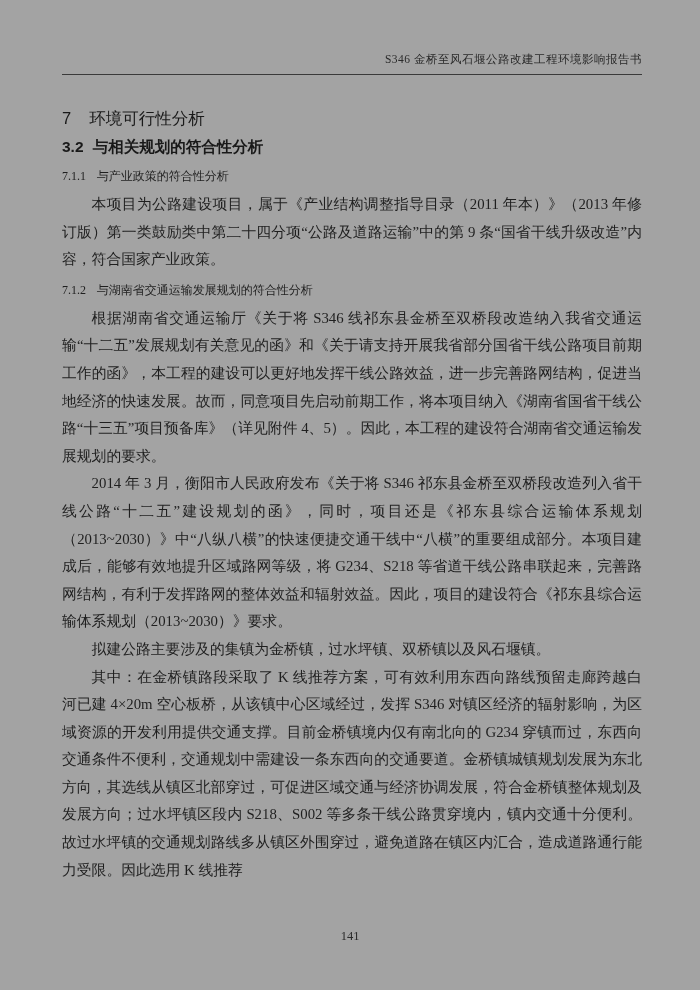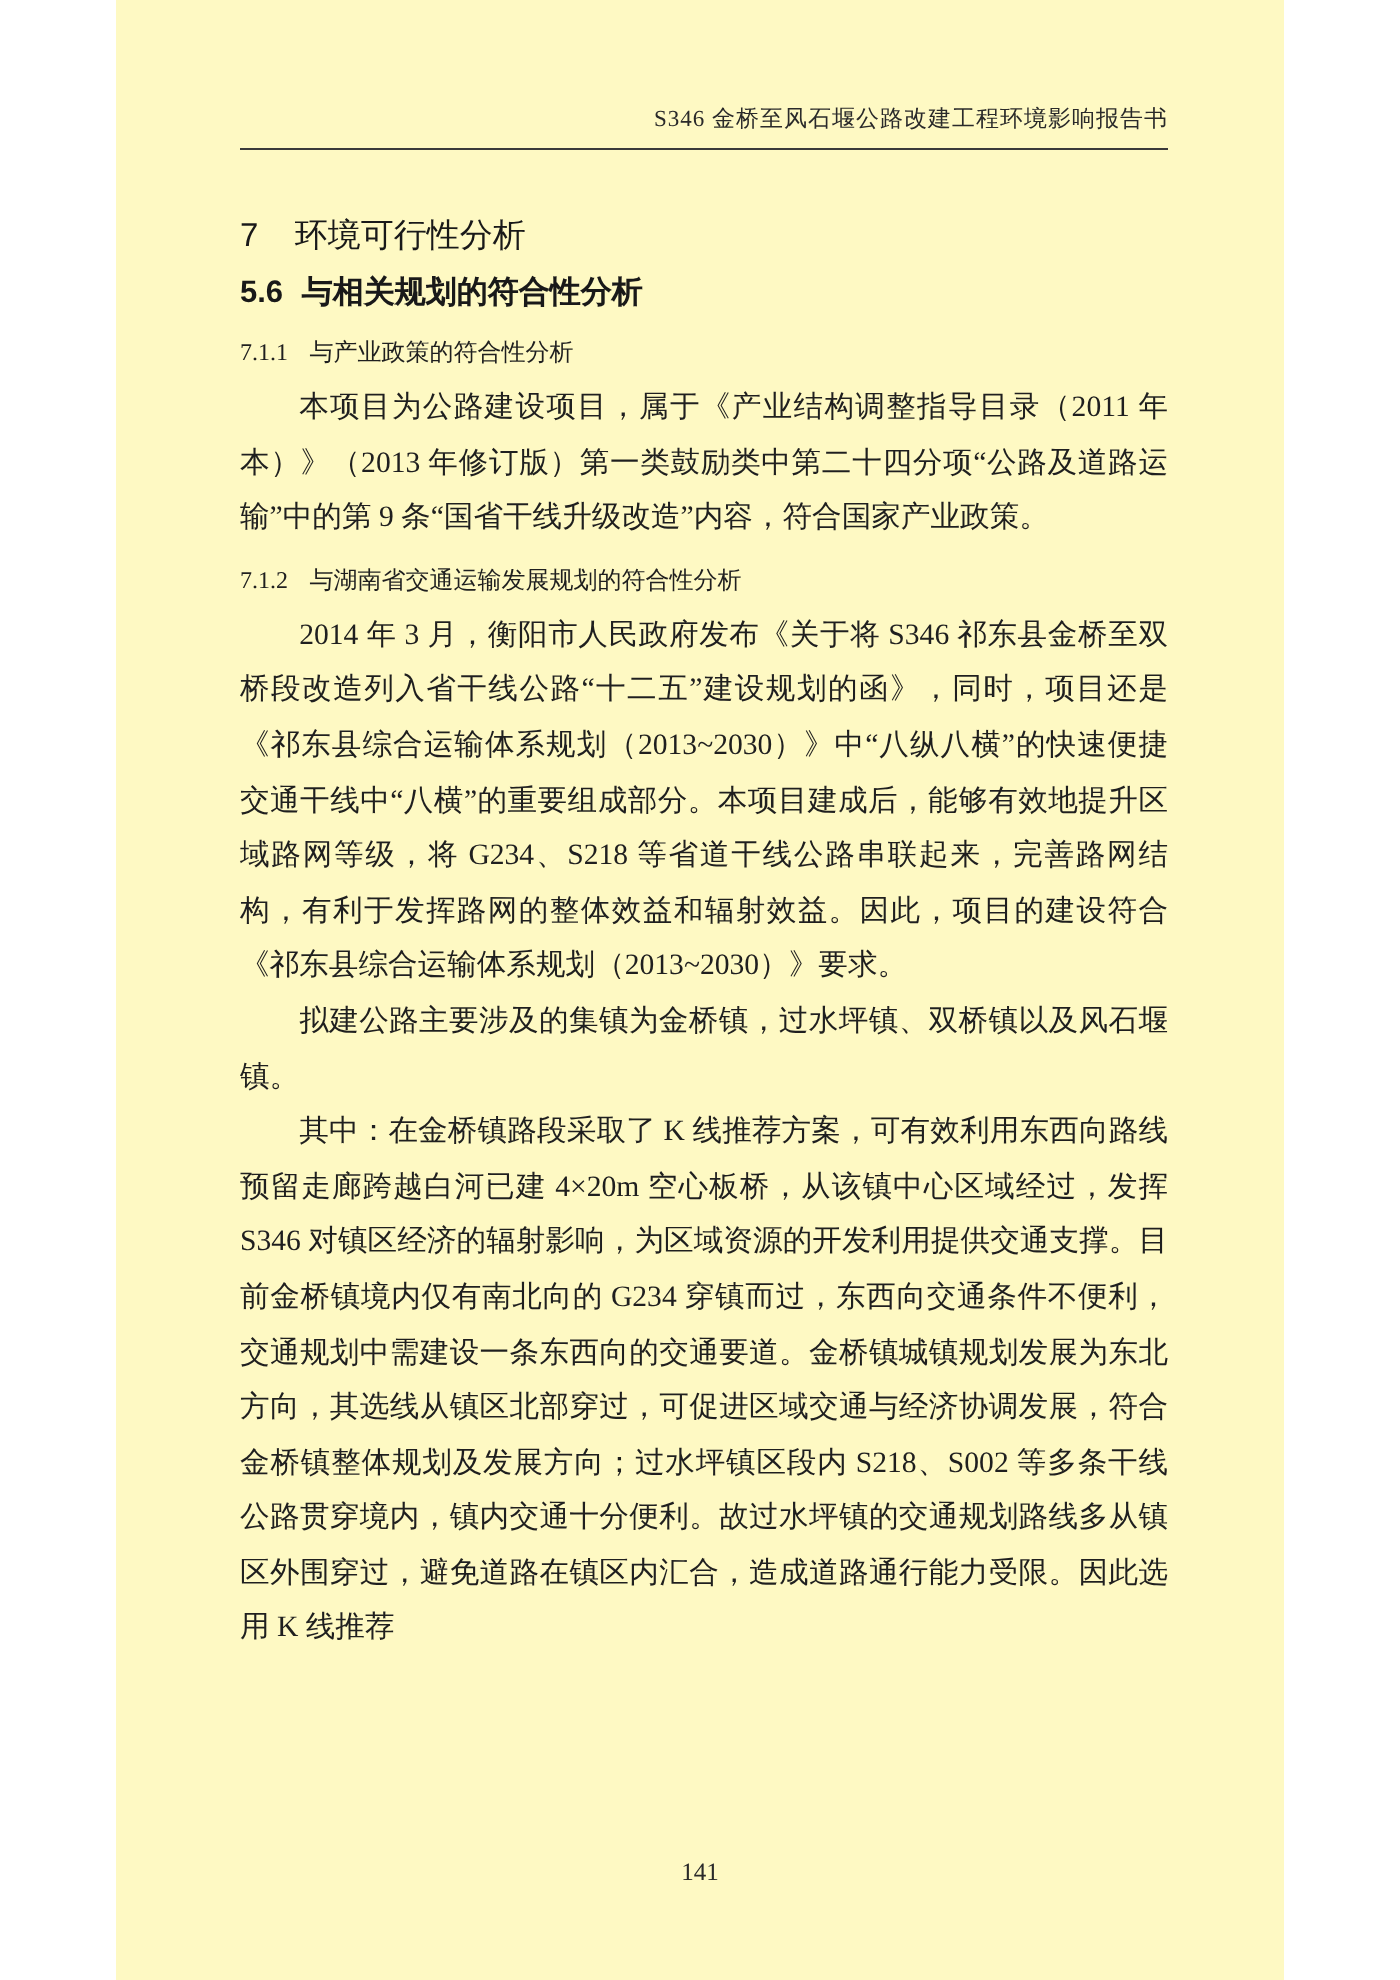--- a/index.html
+++ b/index.html
@@ -1,22 +1,22 @@
 <!DOCTYPE html>
 <html><head>
 <meta charset="utf-8">
 <style>
   * { margin: 0; padding: 0; box-sizing: border-box; }
   html, body { background: #ffffff; }
   .page {
     position: relative;
-    width: 584px;
+    width: 700px;
     height: 990px;
     margin: 0 auto;
-    background: #fef9c3;
+    background: #a3a3a3;
     color: #1f1f1f;
     font-family: "Liberation Serif", "DejaVu Serif", serif;
     overflow: hidden;
   }
   .header {
     position: absolute;
     top: 52px;
     left: 62px;
     right: 58px;
     text-align: right;
@@ -87,31 +87,32 @@
     <span>S346 金桥至风石堰公路改建工程环境影响报告书</span>
   </div>
 
   <div class="content">
 
     <div class="h-chapter">
       <span class="num">7</span><span>环境可行性分析</span>
     </div>
 
     <div class="h-section">
-      <span class="num">5.6</span><span>与相关规划的符合性分析</span>
+      <span class="num">3.2</span><span>与相关规划的符合性分析</span>
     </div>
 
     <div class="h-subsection">
       <span class="num">7.1.1</span><span>与产业政策的符合性分析</span>
     </div>
     <p class="body">本项目为公路建设项目，属于《产业结构调整指导目录（2011 年本）》（2013 年修订版）第一类鼓励类中第二十四分项“公路及道路运输”中的第 9 条“国省干线升级改造”内容，符合国家产业政策。</p>
 
     <div class="h-subsection">
       <span class="num">7.1.2</span><span>与湖南省交通运输发展规划的符合性分析</span>
     </div>
+    <p class="body">根据湖南省交通运输厅《关于将 S346 线祁东县金桥至双桥段改造纳入我省交通运输“十二五”发展规划有关意见的函》和《关于请支持开展我省部分国省干线公路项目前期工作的函》，本工程的建设可以更好地发挥干线公路效益，进一步完善路网结构，促进当地经济的快速发展。故而，同意项目先启动前期工作，将本项目纳入《湖南省国省干线公路“十三五”项目预备库》（详见附件 4、5）。因此，本工程的建设符合湖南省交通运输发展规划的要求。</p>
 
     <p class="body">2014 年 3 月，衡阳市人民政府发布《关于将 S346 祁东县金桥至双桥段改造列入省干线公路“十二五”建设规划的函》，同时，项目还是《祁东县综合运输体系规划（2013~2030）》中“八纵八横”的快速便捷交通干线中“八横”的重要组成部分。本项目建成后，能够有效地提升区域路网等级，将 G234、S218 等省道干线公路串联起来，完善路网结构，有利于发挥路网的整体效益和辐射效益。因此，项目的建设符合《祁东县综合运输体系规划（2013~2030）》要求。</p>
 
     <p class="body">拟建公路主要涉及的集镇为金桥镇，过水坪镇、双桥镇以及风石堰镇。</p>
     <p class="body">其中：在金桥镇路段采取了 K 线推荐方案，可有效利用东西向路线预留走廊跨越白河已建 4×20m 空心板桥，从该镇中心区域经过，发挥 S346 对镇区经济的辐射影响，为区域资源的开发利用提供交通支撑。目前金桥镇境内仅有南北向的 G234 穿镇而过，东西向交通条件不便利，交通规划中需建设一条东西向的交通要道。金桥镇城镇规划发展为东北方向，其选线从镇区北部穿过，可促进区域交通与经济协调发展，符合金桥镇整体规划及发展方向；过水坪镇区段内 S218、S002 等多条干线公路贯穿境内，镇内交通十分便利。故过水坪镇的交通规划路线多从镇区外围穿过，避免道路在镇区内汇合，造成道路通行能力受限。因此选用 K 线推荐</p>
 
   </div>
 
   <div class="footer">
     <span>141</span>

